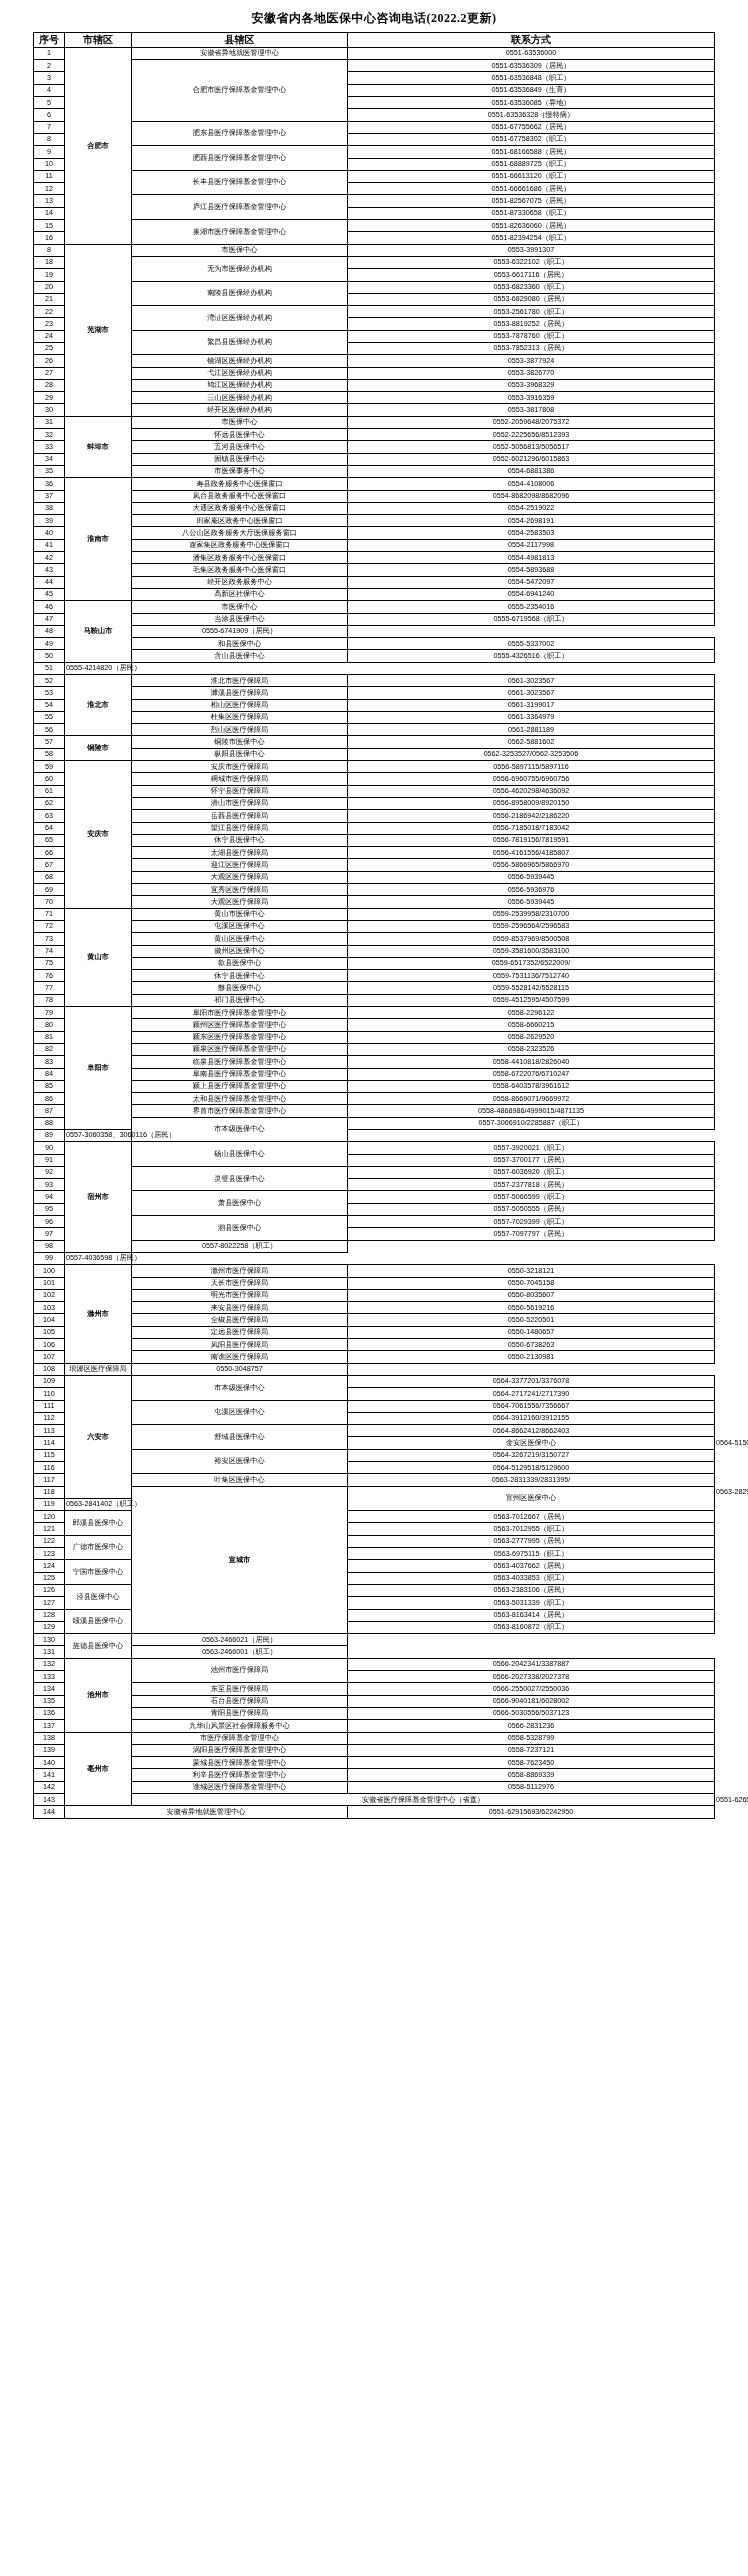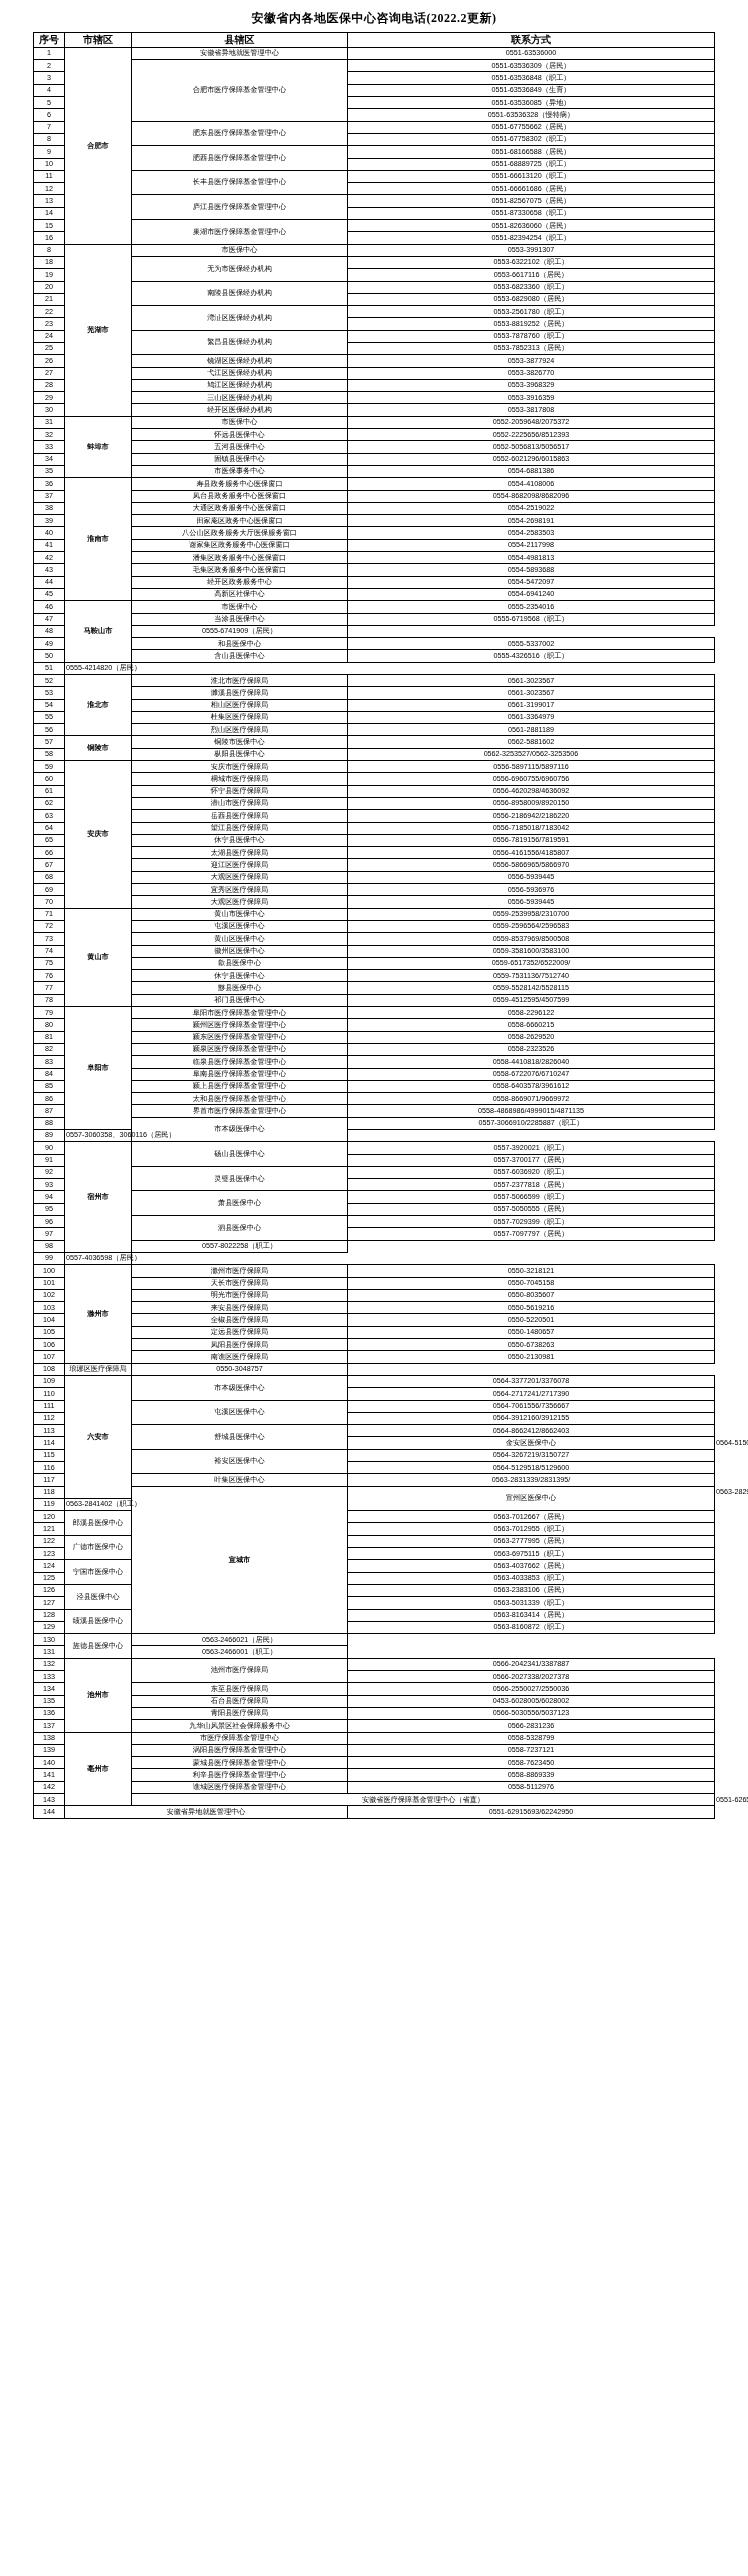--- a/index.html
+++ b/index.html
@@ -686,21 +686,21 @@
           <td class="contact">0566-2027338/2027378</td>
         </tr>
         <tr>
           <td>134</td>
           <td rowspan="1">东至县医疗保障局</td>
           <td class="contact">0566-2550027/2550036</td>
         </tr>
         <tr>
           <td>135</td>
           <td rowspan="1">石台县医疗保障局</td>
-          <td class="contact">0453-6028005/6028002</td>
+          <td class="contact">0566-9040181/6028002</td>
         </tr>
         <tr>
           <td>136</td>
           <td rowspan="1">青阳县医疗保障局</td>
           <td class="contact">0566-5030556/5037123</td>
         </tr>
         <tr>
           <td>137</td>
           <td rowspan="1">九华山风景区社会保障服务中心</td>
           <td class="contact">0566-2831236</td>

